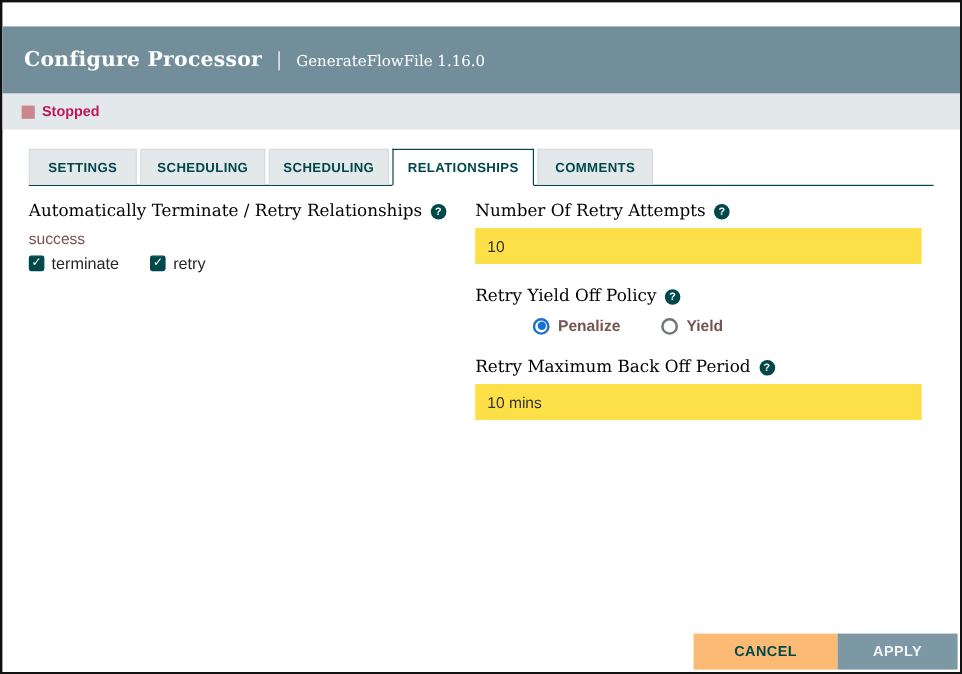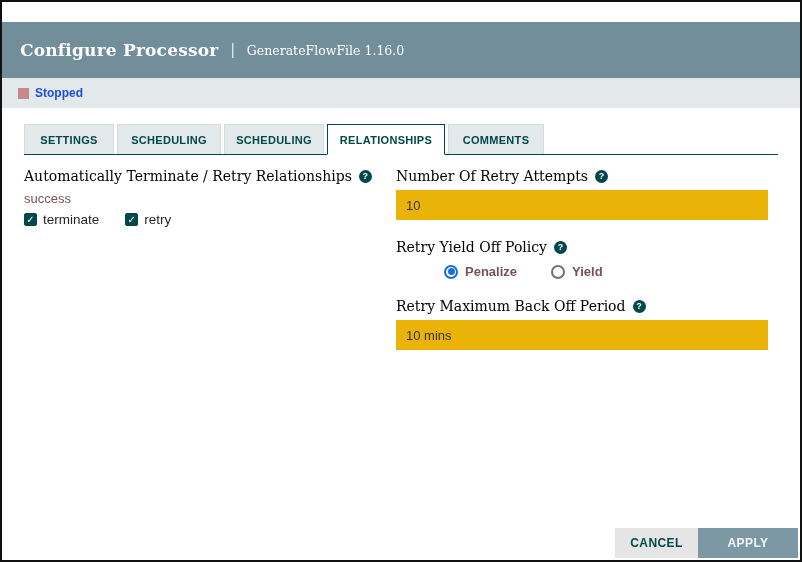--- a/index.html
+++ b/index.html
@@ -51,21 +51,21 @@
     padding:0 16px;
   }
   .stopped-square {
     width:11px; height:11px;
     background:#c9898c;
     margin-right:6px;
   }
   .status-label {
     font-size:12px;
     font-weight:bold;
-    color:#1d4ed8;
+    color:#be185d;
   }
 
   
   .content { padding:16px 22px 0 22px; position:relative; }
   .tabbar {
     display:flex;
     border-bottom:1px solid #004849;
   }
   .tab {
     height:30px;
@@ -137,21 +137,21 @@
   .checkbox-label {
     margin-left:6px;
     font-size:13.5px;
     color:#262626;
   }
 
   .field-group { margin-bottom:19px; }
   .text-input {
     width:372px;
     height:30px;
-    background:#eab308;
+    background:#fde047;
     border:none;
     display:flex; align-items:center;
     padding-left:10px;
     font-size:13px;
     color:#333;
   }
 
   .radio-row { display:flex; align-items:center; margin-top:9px;padding-left:48px; }
   .radio-item { display:flex; align-items:center; margin-right:34px; cursor:pointer; }
   .radio {
@@ -183,22 +183,22 @@
   }
   .btn {
     height:30px;
     display:flex; align-items:center; justify-content:center;
     font-size:12px;
     font-weight:bold;
     letter-spacing:0.4px;
     cursor:pointer;
   }
   .btn-cancel {
-    width:83px;
-    background:#e5e5e5;
+    width:120px;
+    background:#fdba74;
     color:#004849;
   }
   .btn-apply {
     width:100px;
     background:#7d98a5;
     color:#f2f5f6;
   }
 </style>
 </head>
 <body>

